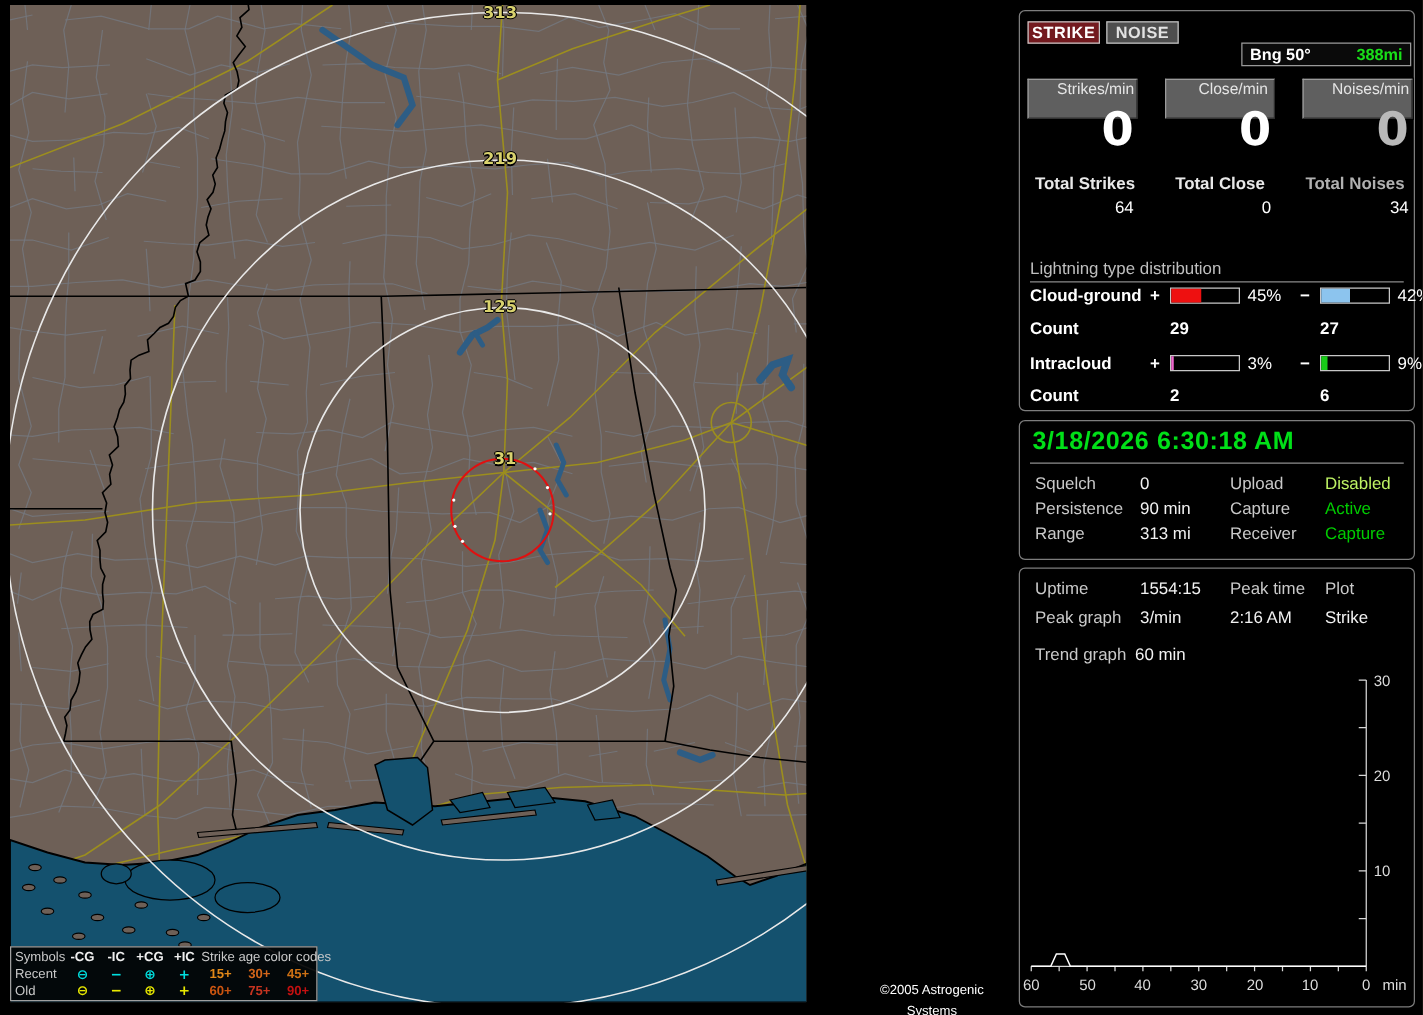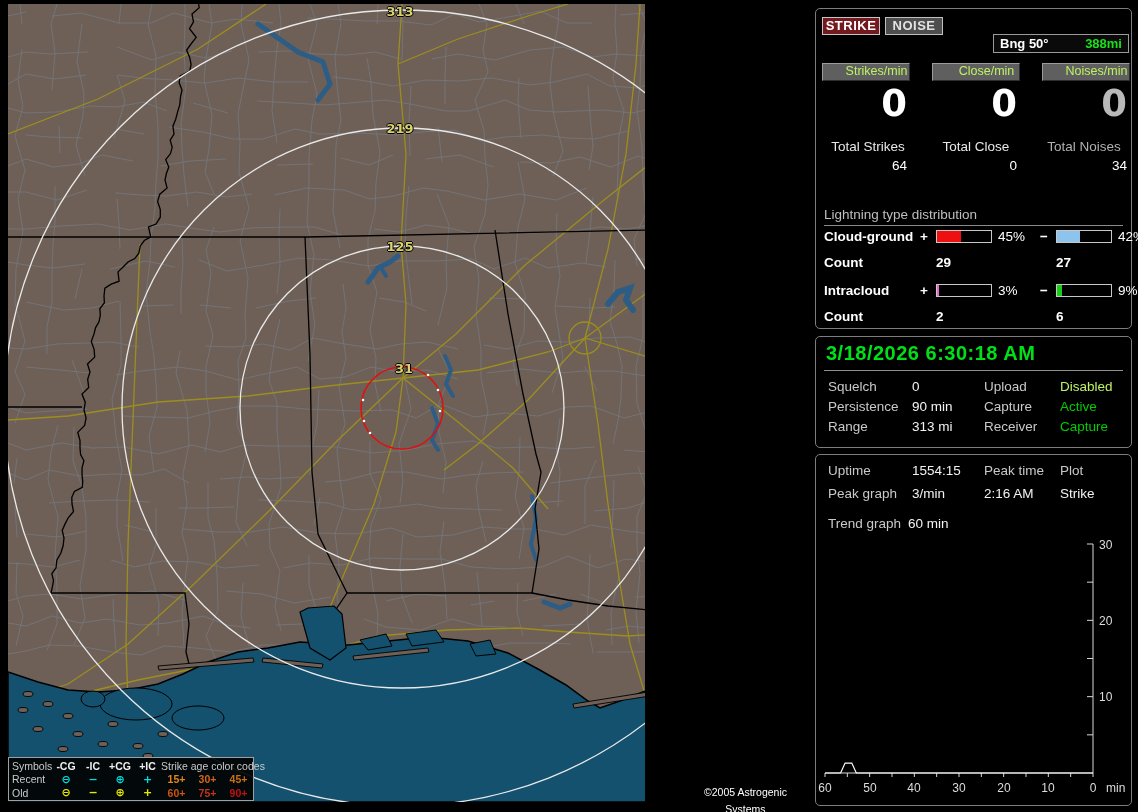--- a/index.html
+++ b/index.html
@@ -34,27 +34,27 @@
     font-size:13px;box-sizing:border-box;cursor:default;}
   .strike-btn{left:6px;top:8px;width:58px;background:#731a1f;color:#fff;
     border:1px solid #c6c6c6;letter-spacing:.5px;}
   .noise-btn{left:69px;top:8px;width:58px;background:#4e4e4e;color:#e2e2e2;
     border:1px solid #c0c0c0;letter-spacing:.5px;}
   .bng-box{position:absolute;left:177px;top:7px;width:136px;height:19px;background:#0a0a0a;
     border:1px solid #9a9a9a;box-sizing:border-box;display:flex;justify-content:space-between;
     align-items:center;padding:0 6px;font-weight:bold;font-size:13px;margin-top:18px;}
   .bng-label{color:#fff;}
   .bng-value{color:#19e019;}
-  .chip{position:absolute;top:54px;width:88px;height:18px;background:#5f5f5f;color:#bef264;
+  .chip{position:absolute;top:54px;width:88px;height:32px;background:#5f5f5f;color:#e5e5e5;
     border:1px solid #9b9b9b;border-bottom-color:#2e2e2e;border-right-color:#2e2e2e;
     box-shadow:0 0 0 1px #000;font-size:12.5px;line-height:15px;text-align:center;box-sizing:border-box;padding-left:21px;}
   .rate{position:absolute;top:76px;width:89px;text-align:right;font:bold 37px "DejaVu Sans",sans-serif;
     color:#fff;line-height:38px;}
   .rate.dim{color:#b9b9b9;}
-  .tlabel{position:absolute;top:130px;width:100px;text-align:center;color:#e8e8e8;}
+  .tlabel{position:absolute;top:130px;width:100px;text-align:center;color:#e8e8e8;font-weight:bold;}
   .tlabel.dim{color:#b0b0b0;}
   .tvalue{position:absolute;top:149px;width:89px;text-align:right;color:#fff;}
   .dist-header{position:absolute;left:8px;right:8px;top:198px;color:#bfbfbf;
     border-bottom:1px solid #8a8a8a;padding-bottom:3px;}
   .drow{position:absolute;left:8px;display:grid;
     grid-template-columns:96px 16px 58px 46px 16px 58px 40px;align-items:center;height:18px;}
   .drow .lab{font-weight:bold;color:#fff;}
   .drow .sign{font-weight:bold;color:#fff;}
   .bar{width:54px;height:11px;border:1px solid #c8c8c8;background:#000;}
   .bar>div{height:100%;}

